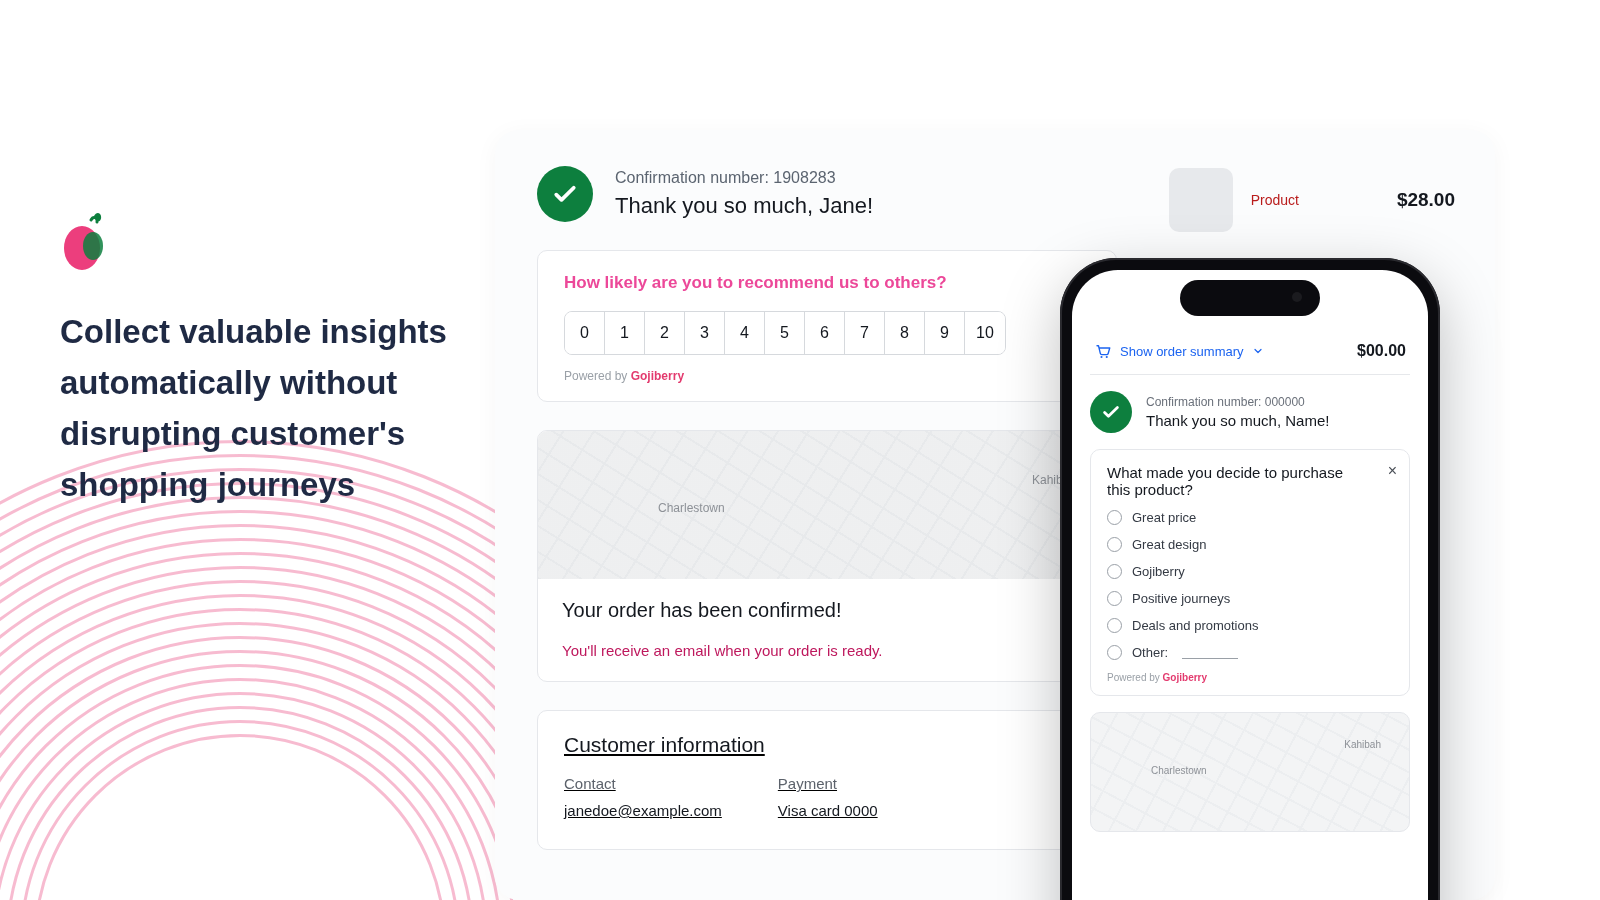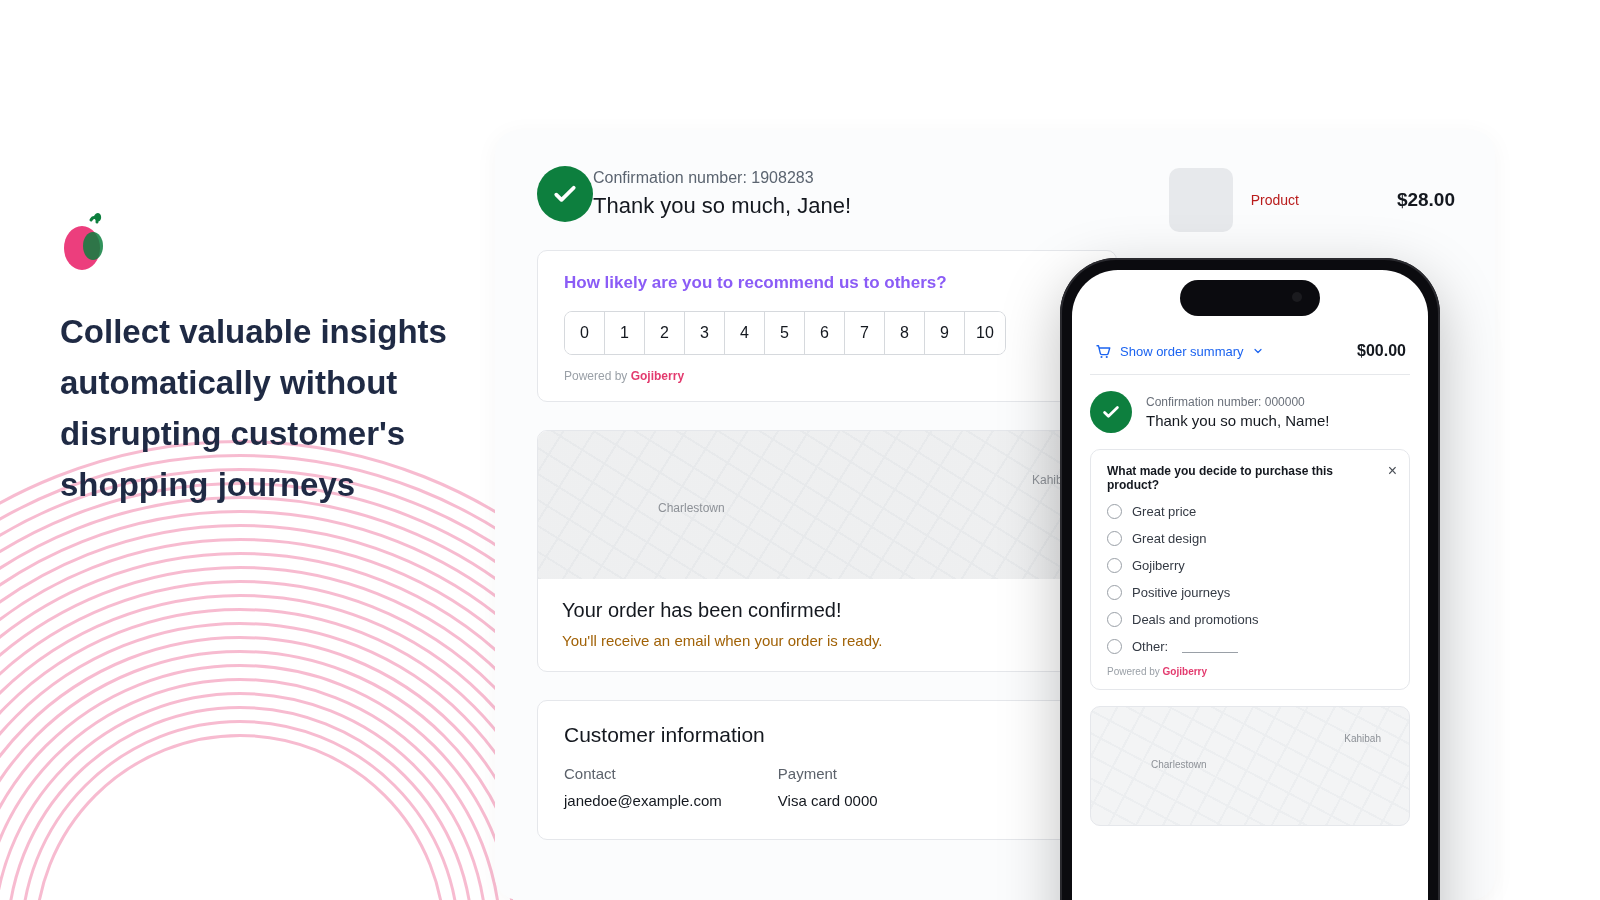--- a/index.html
+++ b/index.html
@@ -11,54 +11,54 @@
   
   .arcs { position:absolute; left:-260px; bottom:-540px; width:1000px; height:1000px; pointer-events:none; }
   .arcs span { position:absolute; inset:0; border:3px solid rgba(233,60,120,.35); border-radius:50%; }
   
   .left { position:absolute; left:60px; top:210px; width:420px; }
   .logo { width:52px; height:62px; position:relative; margin-bottom:34px; }
   .headline { font-size:33px; line-height:1.55; color:#1f2a44; font-weight:700; }
   
   .browser { position:absolute; left:495px; top:130px; width:1000px; height:770px;
     background:#fbfcfd; border-radius:24px; box-shadow:0 4px 24px rgba(0,0,0,.04); padding:36px 42px; }
-  .b-head { display:flex; align-items:center; }
+  .b-head { display:flex; align-items:center; gap:22px; }
   .check-big { width:56px; height:56px; border-radius:50%; background:#0d7f3e;
     display:flex; align-items:center; justify-content:center; }
   .b-titles .conf { font-size:16px; color:#5b6470; }
   .b-titles .thx { font-size:22px; color:#14181f; margin-top:6px; }
   .b-right { position:absolute; right:40px; top:38px; display:flex; align-items:center; gap:18px; }
   .thumb { width:64px; height:64px; background:#e7e9ec; border-radius:10px; }
   .prod-label { font-size:14px; color:#b91c1c; margin-left:0; }
   .prod-price { font-size:19px; font-weight:600; color:#14181f; margin-left:80px; }
 
   .card { background:#fff; border:1px solid #e5e7eb; border-radius:10px; margin-top:28px; width:580px; position:relative; }
   .nps { padding:22px 26px 18px; }
-  .nps-q { font-size:17px; font-weight:600; color:#8b5cf6; }
+  .nps-q { font-size:17px; font-weight:600; color:#ec4899; }
   .close-x { position:absolute; top:18px; right:18px; font-size:20px; color:#4a4f57; cursor:pointer; }
   .nps-row { display:flex; margin-top:18px; border:1px solid #d6d9dd; border-radius:8px; overflow:hidden; width:fit-content; }
   .nps-row button { width:40px; height:42px; background:#fff; border:none; border-right:1px solid #d6d9dd;
     font-size:16px; color:#14181f; cursor:pointer; }
   .nps-row button:last-child { border-right:none; }
   .nps-legend { display:flex; justify-content:space-between; font-size:13px; color:#8a8f97; margin-top:12px; width:440px; }
   .powered { font-size:12px; color:#9aa0a7; margin-top:14px; }
   .powered b { color:#e33a6e; font-weight:600; }
 
   .mapcard { padding:0; overflow:hidden; }
   .map { height:148px; background:
     linear-gradient(120deg, rgba(0,0,0,.02), rgba(0,0,0,.02)),
     repeating-linear-gradient(32deg,#eceef0 0 2px,transparent 2px 22px),
     repeating-linear-gradient(-58deg,#eceef0 0 2px,transparent 2px 26px),
     #f3f4f5; position:relative; }
   .map .lbl { position:absolute; font-size:12px; color:#8d9197; }
   .confirm-body { padding:20px 24px 22px; }
   .confirm-body h3 { font-size:20px; font-weight:500; color:#14181f; }
-  .confirm-body p { font-size:15px; color:#a16207; margin-top:10px; }
-
-  .custinfo { padding:22px 26px 30px; }
+  .confirm-body p { font-size:15px; color:#be185d; margin-top:20px; }
+
+  .custinfo { padding:22px 26px 30px;text-decoration:underline; }
   .custinfo h3 { font-size:21px; font-weight:500; color:#14181f; margin-bottom:18px; }
   .cols { display:flex; gap:56px; }
   .col-l { font-size:15px; color:#5c626b; }
   .col-v { font-size:15px; color:#14181f; margin-top:10px; }
 
   
   .phone { position:absolute; left:1060px; top:258px; width:380px; height:760px;
     background:#0b0b0f; border-radius:56px; padding:12px;
     box-shadow:0 20px 60px rgba(0,0,0,.25), inset 0 0 0 2px #2a2a2f; }
   .phone .screen { position:relative; width:100%; height:100%; background:#fff; border-radius:46px; overflow:hidden; }
@@ -73,21 +73,21 @@
   .summary-left svg { flex:0 0 auto; }
   .summary-price { font-size:16px; font-weight:700; color:#14181f; }
 
   .p-head { display:flex; gap:14px; align-items:center; margin-top:16px; }
   .check-sm { width:42px; height:42px; border-radius:50%; background:#0d7f3e;
     display:flex; align-items:center; justify-content:center; }
   .p-head .t1 { font-size:12px; color:#6a707a; }
   .p-head .t2 { font-size:15px; color:#14181f; margin-top:3px; }
 
   .p-card { border:1px solid #e5e7eb; border-radius:10px; margin-top:16px; padding:14px 16px 12px; position:relative; }
-  .p-card .q { font-size:12px; font-weight:700; color:#14181f; padding-right:26px; }
+  .p-card .q { font-size:15px; font-weight:400; color:#14181f; padding-right:26px; }
   .p-card .xx { position:absolute; top:12px; right:12px; font-size:16px; color:#4a4f57; cursor:pointer; }
   .opt { display:flex; align-items:center; gap:10px; margin-top:12px; font-size:13px; color:#343a44; }
   .radio { width:15px; height:15px; border:1.6px solid #9aa0a7; border-radius:50%; }
   .blank { display:inline-block; width:56px; border-bottom:1px solid #9aa0a7; margin-left:4px; height:12px; }
   .p-powered { font-size:10px; color:#9aa0a7; margin-top:12px; }
   .p-powered b { color:#e33a6e; font-weight:600; }
 
   .p-map { height:120px; margin-top:16px; border:1px solid #e5e7eb; border-radius:10px; overflow:hidden;
     background:
      repeating-linear-gradient(28deg,#eceef0 0 2px,transparent 2px 20px),

